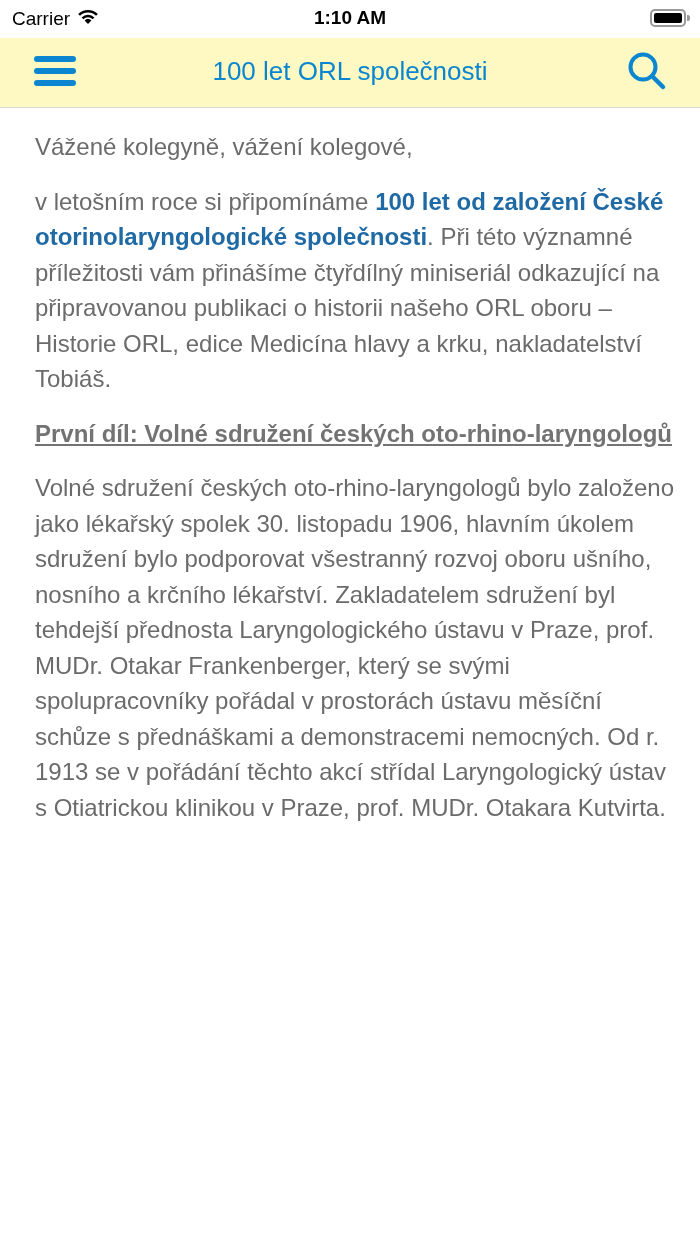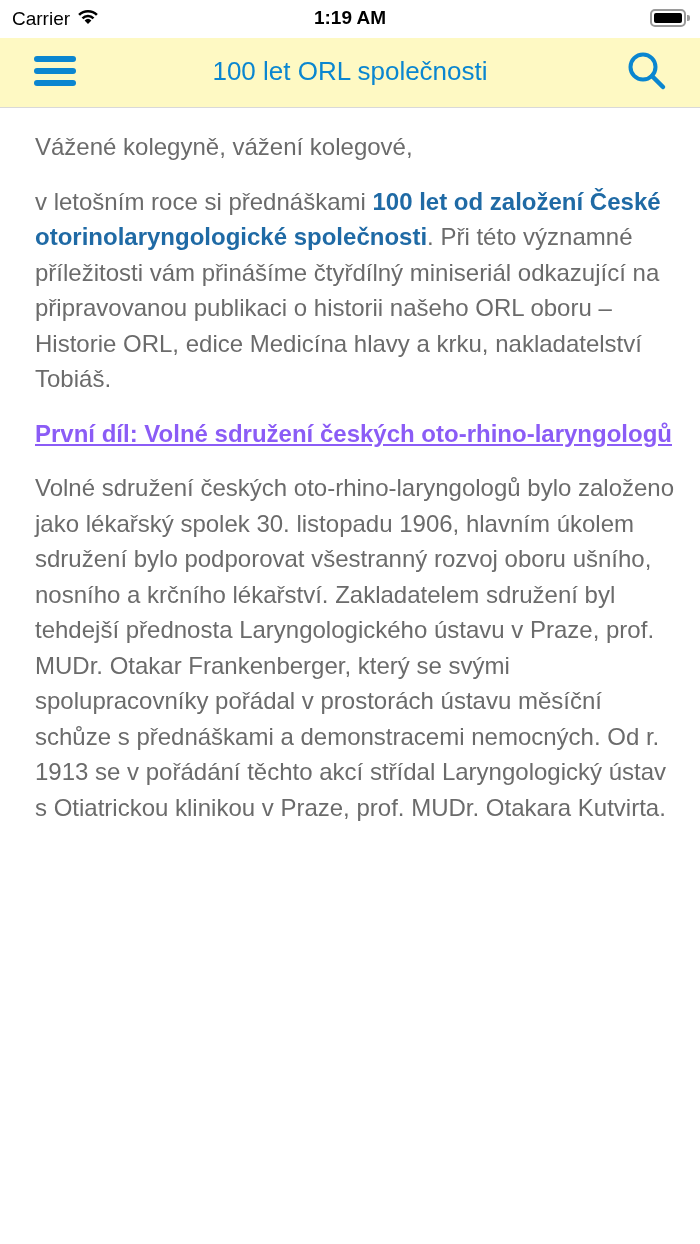--- a/index.html
+++ b/index.html
@@ -50,39 +50,39 @@
     }
 
     .content {
       position: absolute; top: 108px; left: 35px; width: 640px;
       color: #6b6b6b; font-size: 24px; line-height: 35.5px;
     }
     .content p { margin-top: 19px; }
     .content p.first { margin-top: 21px; }
     .strong-link { color: #1f6aa5; font-weight: bold; }
     .section-heading {
-      color: #8b5cf6; font-weight: bold; text-decoration: underline;
+      color: #737373; font-weight: bold; text-decoration: underline;
       display: block; cursor: pointer;
     }
   </style>
 </head>
 <body>
 
 <div class="status-bar">
   <div class="status-carrier">
     <span>Carrier</span>
     <span>
       <svg width="24" height="18" viewBox="0 0 24 18">
         <path d="M12 17 L8.6 13.4 A5 5 0 0 1 15.4 13.4 Z" fill="#000"></path>
         <path d="M5.6 10.4 A9 9 0 0 1 18.4 10.4 L16.6 12.2 A6.5 6.5 0 0 0 7.4 12.2 Z" fill="#000"></path>
         <path d="M2.2 7 A14 14 0 0 1 21.8 7 L20 8.8 A11.5 11.5 0 0 0 4 8.8 Z" fill="#000"></path>
       </svg>
     </span>
   </div>
-  <div class="status-time">1:19 AM</div>
+  <div class="status-time">1:10 AM</div>
   <div class="battery">
     <div class="battery-body">
         <div class="battery-fill"></div>
       </div>
     <div class="battery-tip"></div>
   </div>
 </div>
 
 <div class="nav-bar">
   <div class="menu-button">
@@ -94,18 +94,18 @@
   <div class="search-button">
     <svg width="42" height="42" viewBox="0 0 42 42">
       <circle cx="17" cy="17" r="12.5" fill="none" stroke="#0a86d0" stroke-width="4"></circle>
       <line x1="26" y1="26" x2="37" y2="37" stroke="#0a86d0" stroke-width="4.5" stroke-linecap="round"></line>
     </svg>
   </div>
 </div>
 
 <div class="content">
   <p class="first">Vážené kolegyně, vážení kolegové,</p>
-  <p><span>v letošním roce si přednáškami </span><span class="strong-link">100 let od založení České otorinolaryngologické společnosti</span><span>. Při této významné příležitosti vám přinášíme čtyřdílný miniseriál odkazující na připravovanou publikaci o historii našeho ORL oboru – Historie ORL, edice Medicína hlavy a krku, nakladatelství Tobiáš.</span></p>
+  <p><span>v letošním roce si připomínáme </span><span class="strong-link">100 let od založení České otorinolaryngologické společnosti</span><span>. Při této významné příležitosti vám přinášíme čtyřdílný miniseriál odkazující na připravovanou publikaci o historii našeho ORL oboru – Historie ORL, edice Medicína hlavy a krku, nakladatelství Tobiáš.</span></p>
   <p>
       <a class="section-heading">První díl: Volné sdružení českých oto-rhino-laryngologů</a>
     </p>
   <p>Volné sdružení českých oto-rhino-laryngologů bylo založeno jako lékařský spolek 30. listopadu 1906, hlavním úkolem sdružení bylo podporovat všestranný rozvoj oboru ušního, nosního a krčního lékařství. Zakladatelem sdružení byl tehdejší přednosta Laryngologického ústavu v Praze, prof. MUDr. Otakar Frankenberger, který se svými spolupracovníky pořádal v prostorách ústavu měsíční schůze s přednáškami a demonstracemi nemocných. Od r. 1913 se v pořádání těchto akcí střídal Laryngologický ústav s Otiatrickou klinikou v Praze, prof. MUDr. Otakara Kutvirta.</p>
 </div>
 
 </body></html>

